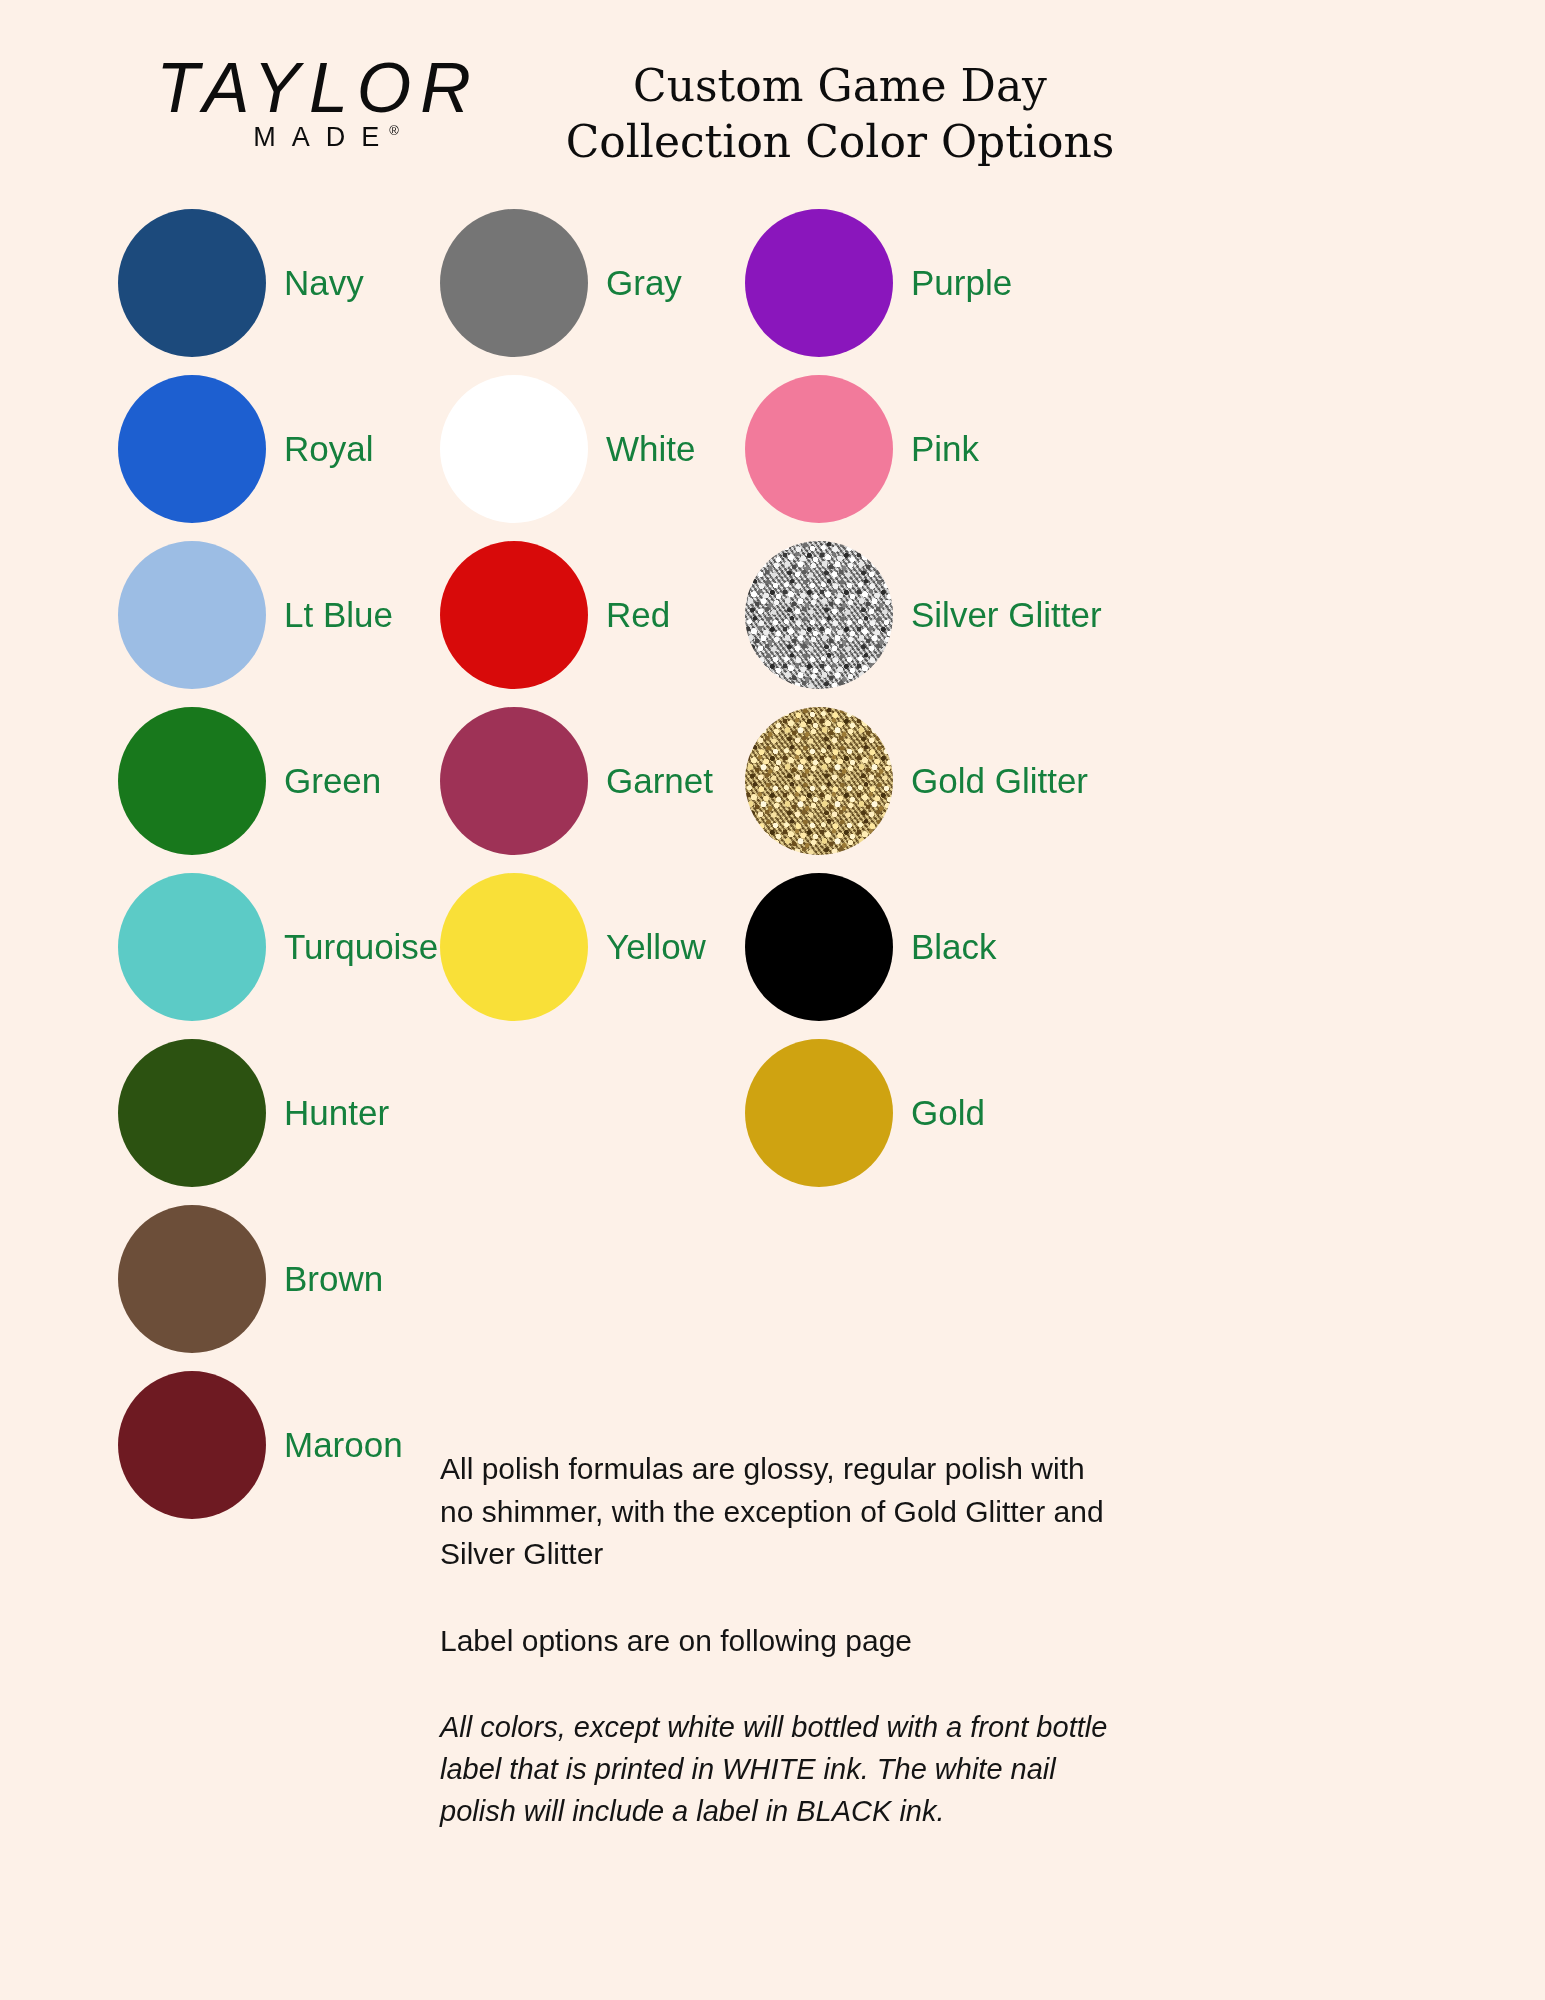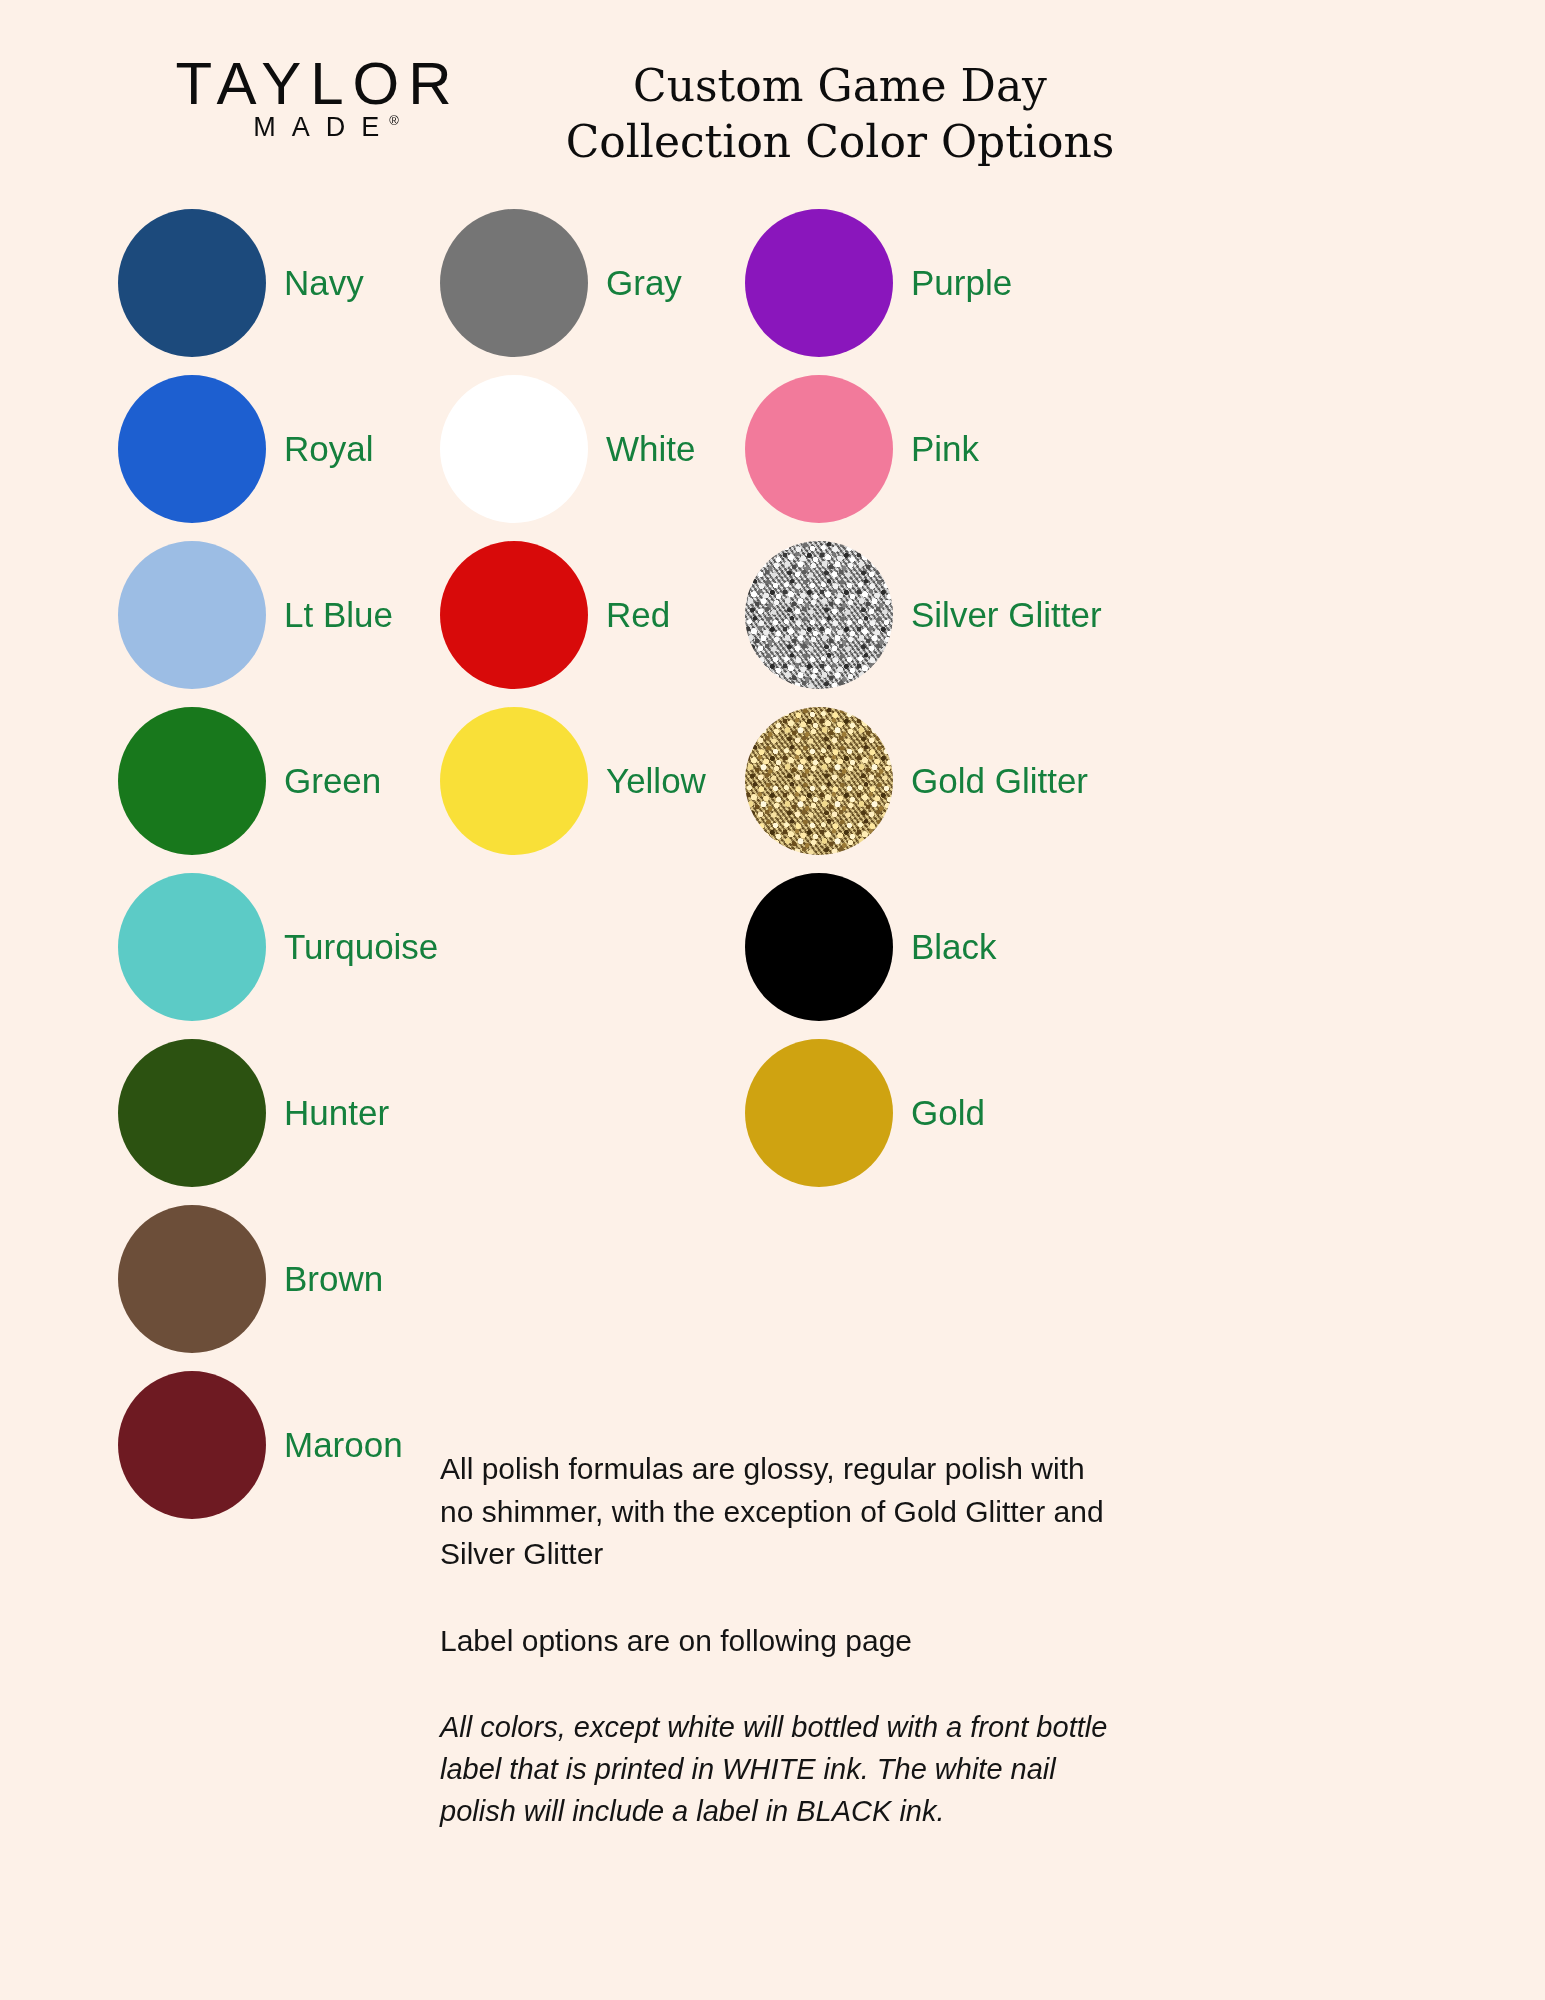--- a/index.html
+++ b/index.html
@@ -26,25 +26,26 @@
   .logo {
     position: absolute;
     left: 108px;
     top: 55px;
     width: 420px;
     text-align: center;
     color: #0d0d0d;
   }
   .logo-main {
     font-family: "Liberation Sans", sans-serif;
-    font-size: 60px;
+    font-size: 70px;
     letter-spacing: 9px;
     line-height: 0.95;
     font-weight: 300;
     white-space: nowrap;
+    font-style: italic;
   }
   .logo-sub-row {
     display: flex;
     align-items: flex-start;
     justify-content: center;
   }
   .logo-sub {
     font-family: "Liberation Sans", sans-serif;
     font-size: 27px;
     letter-spacing: 16px;
@@ -260,20 +261,24 @@
       </div>
       <div class="swatch-row">
         <div class="swatch" style="background: rgb(255, 255, 255);"></div>
         <div class="swatch-label">White</div>
       </div>
       <div class="swatch-row">
         <div class="swatch" style="background: rgb(216, 10, 10);"></div>
         <div class="swatch-label">Red</div>
       </div>
       <div class="swatch-row">
+        <div class="swatch" style="background: rgb(158, 50, 86);"></div>
+        <div class="swatch-label">Garnet</div>
+      </div>
+      <div class="swatch-row">
         <div class="swatch" style="background: rgb(249, 224, 56);"></div>
         <div class="swatch-label">Yellow</div>
       </div>
     </div>
   <div class="column col-3">
       <div class="swatch-row">
         <div class="swatch" style="background: rgb(138, 22, 188);"></div>
         <div class="swatch-label">Purple</div>
       </div>
       <div class="swatch-row">

